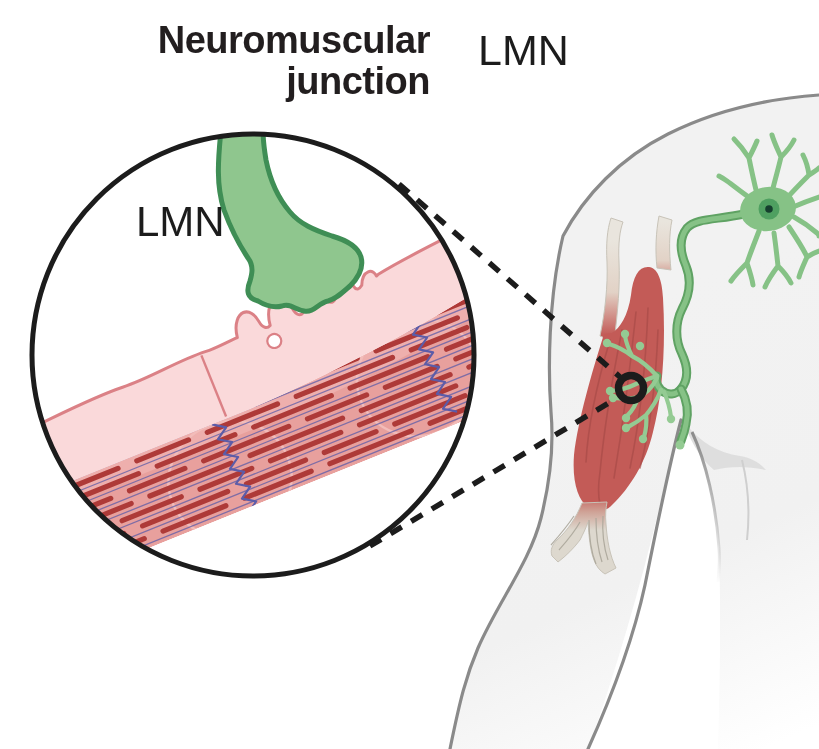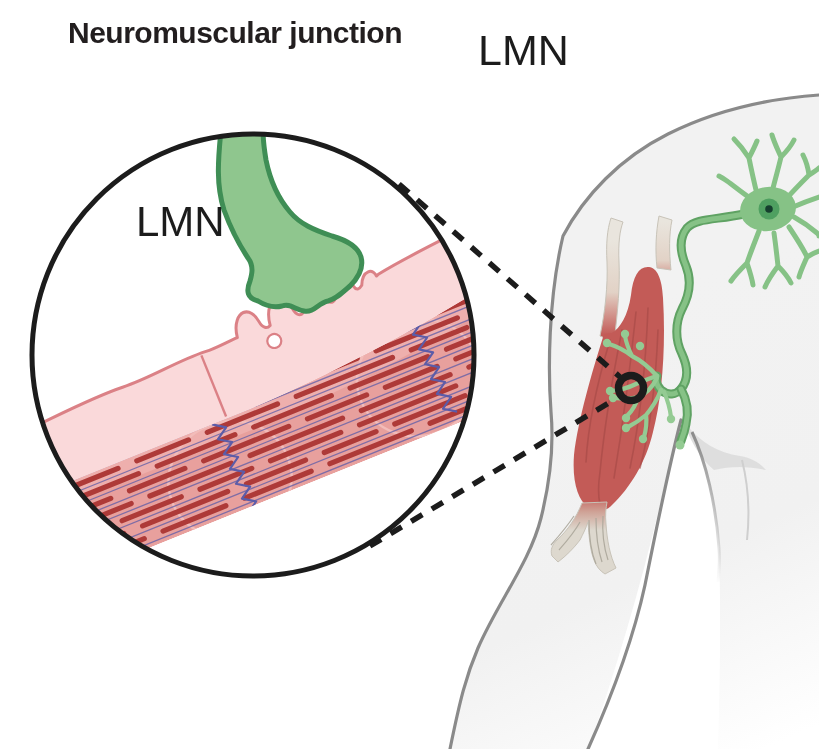--- a/index.html
+++ b/index.html
@@ -9,21 +9,21 @@
     --green-fill:#8fc68e; --green-stroke:#3f8e55; --neuron-green:#86c286; --arbor-green:#94cb93;
     --soma-nucleus:#4fa061; --nucleolus:#153f2e;
     --muscle-red:#c35b57; --muscle-dark:#a64a46; --tendon:#e7e3da; --tendon-line:#aba69a;
     --body-fill:#f2f2f2; --body-line:#8a8a8a; --fold-gray:#dbdbdb;
   }
   *{margin:0;padding:0;box-sizing:border-box}
   body{background:#fff;font-family:"Liberation Sans","DejaVu Sans",sans-serif}
   .stage{position:relative;width:819px;height:749px;background:var(--bg);overflow:hidden}
   .stage svg{position:absolute;left:0;top:0}
   .label{position:absolute;color:var(--ink);white-space:pre-line}
-  .title{left:40px;top:12px;width:390px;text-align:center;font-size:30px;line-height:41px;
+  .title{left:40px;top:20px;width:390px;text-align:right;font-size:38px;line-height:41px;
          font-weight:bold;color:var(--title);letter-spacing:-0.5px}
   .lmn-top{left:478px;top:26px;font-size:43px;font-weight:400}
   .lmn-inset{left:136px;top:198px;font-size:42px;font-weight:400}
   
   .body-stroke{fill:none;stroke:var(--body-line);stroke-width:3.2;stroke-linecap:round}
   .membrane-fill{fill:var(--pink-light)}
   .membrane-edge{fill:none;stroke:var(--pink-stroke);stroke-width:3;stroke-linejoin:round;stroke-linecap:round}
   .stripe{fill:var(--fiber-stripe)}
   .pline{stroke:var(--zig-purple);stroke-width:1.3;opacity:.75}
   .zigzag{fill:none;stroke:var(--zig-purple);stroke-width:2.2;stroke-linejoin:round}

